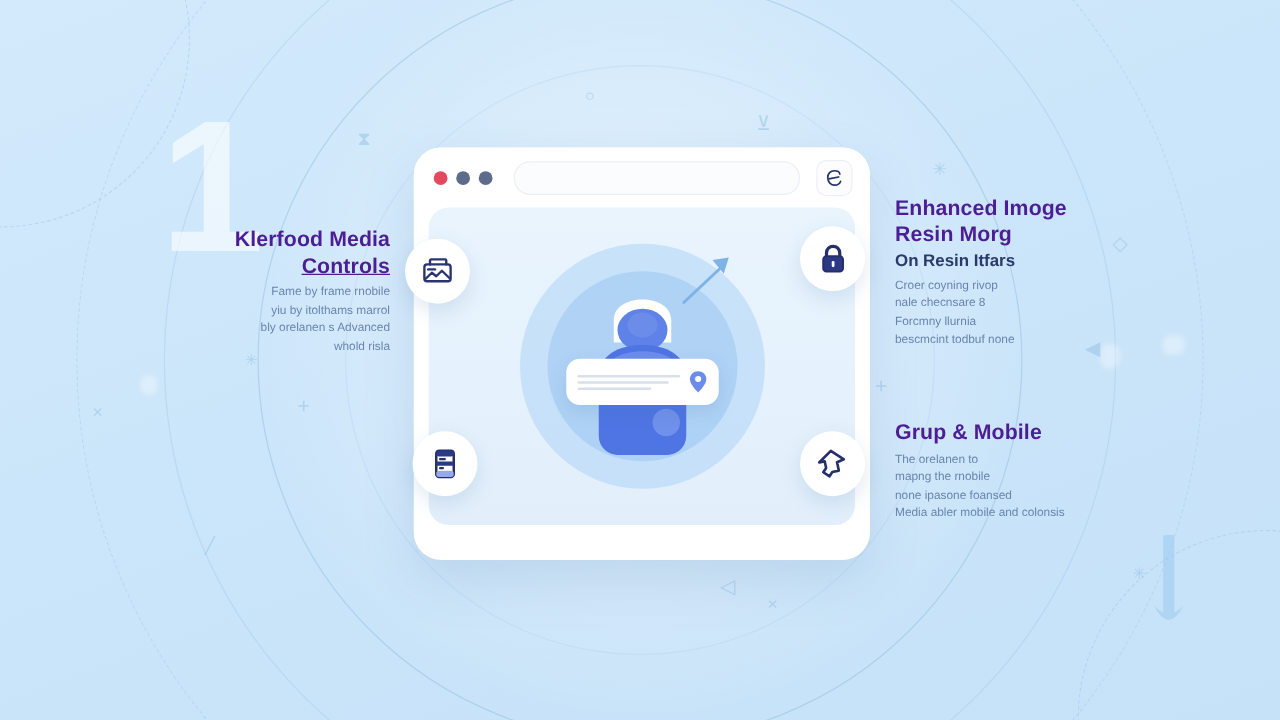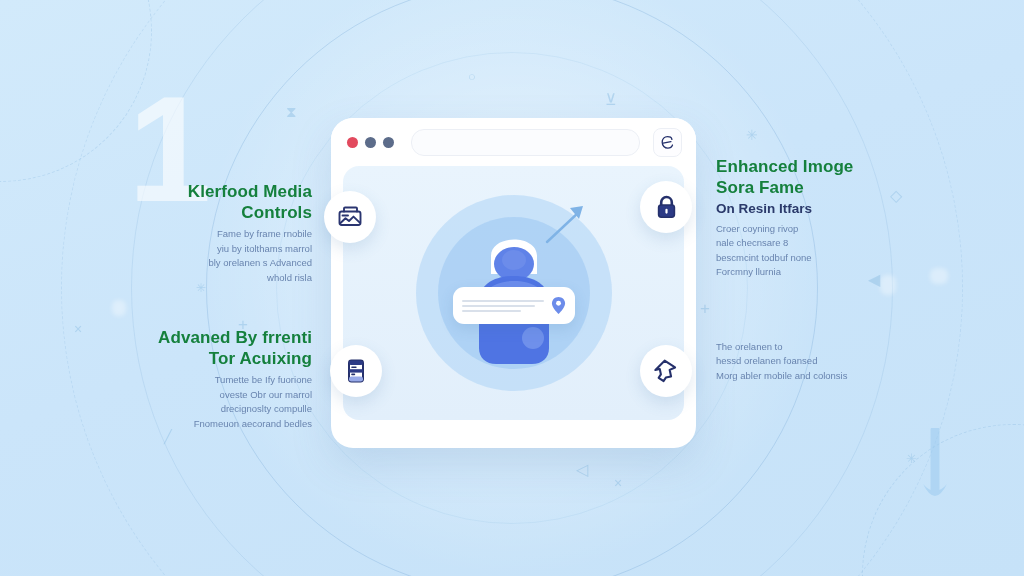--- a/index.html
+++ b/index.html
@@ -173,21 +173,21 @@
     justify-content: center;
   }
   .ficon.tl { left: 324px; top: 191px; }
   .ficon.tr { left: 640px; top: 181px; }
   .ficon.bl { left: 330px; top: 345px; }
   .ficon.br { left: 640px; top: 345px; }
 
   
   .tblock { position: absolute; }
   .tblock .title {
-    color: #15803d;
+    color: #4c1d95;
     font-weight: 700;
     font-size: 17px;
     line-height: 1.22;
     letter-spacing: .1px;
   }
   .tblock .subtitle {
     color: #2b3a6b;
     font-weight: 700;
     font-size: 13.5px;
     line-height: 1.3;
@@ -202,21 +202,21 @@
     opacity: .92;
   }
   .tblock.right .title { font-size: 17px; }
 
   .tb-tl { left: 150px; top: 182px; width: 162px; text-align: right; }
   .tb-bl { left: 150px; top: 328px; width: 162px; text-align: right; }
   .tb-tr { left: 716px; top: 157px; width: 175px; text-align: left; }
   .tb-br { left: 716px; top: 336px; width: 182px; text-align: left; }
 
   .tb-tl .title, .tb-bl .title { filter: blur(.15px); }
-  .tb-tl .title .l2, .tb-bl .title .l2 { display: block; }
+  .tb-tl .title .l2, .tb-bl .title .l2 { display: block; text-decoration: underline; }
 </style>
 </head>
 <body>
 
 <div id="stage">
 
   <div class="bg-grad"></div>
 
   <div class="ring r4"></div>
   <div class="ring r1"></div>
@@ -335,48 +335,38 @@
       <span class="l2">Controls</span>
     </div>
     <div class="body">
       <div>Fame by frame rnobile</div>
       <div>yiu by itolthams marrol</div>
       <div>bly orelanen s Advanced</div>
       <div>whold risla</div>
     </div>
   </div>
 
-  <div class="tblock tb-bl">
-    <div class="title">
-      <span>Advaned By frrenti</span>
-      <span class="l2">Tor Acuixing</span>
-    </div>
-    <div class="body">
-      <div>Tumette be Ify fuorione</div>
-      <div>oveste Obr our marrol</div>
-      <div>drecignoslty compulle</div>
-      <div>Fnomeuon aecorand bedles</div>
-    </div>
-  </div>
 
   <div class="tblock tb-tr right">
     <div class="title">
       <span>Enhanced Imoge</span>
     </div>
-    <div class="title">Sora Fame</div>
+    <div class="title">Resin Morg</div>
     <div class="subtitle">On Resin Itfars</div>
     <div class="body">
       <div>Croer coyning rivop</div>
       <div>nale checnsare 8</div>
+      <div>Forcmny llurnia</div>
       <div>bescmcint todbuf none</div>
-      <div>Forcmny llurnia</div>
     </div>
   </div>
 
   <div class="tblock tb-br right">
+    <div class="title">Grup &amp; Mobile</div>
     <div class="body">
       <div>The orelanen to</div>
-      <div>hessd orelanen foansed</div>
-      <div>Morg abler mobile and colonsis</div>
+      <div>mapng the rnobile</div>
+      <div>none ipasone foansed</div>
+      <div>Media abler mobile and colonsis</div>
     </div>
   </div>
 
 </div>
 
 </body></html>

